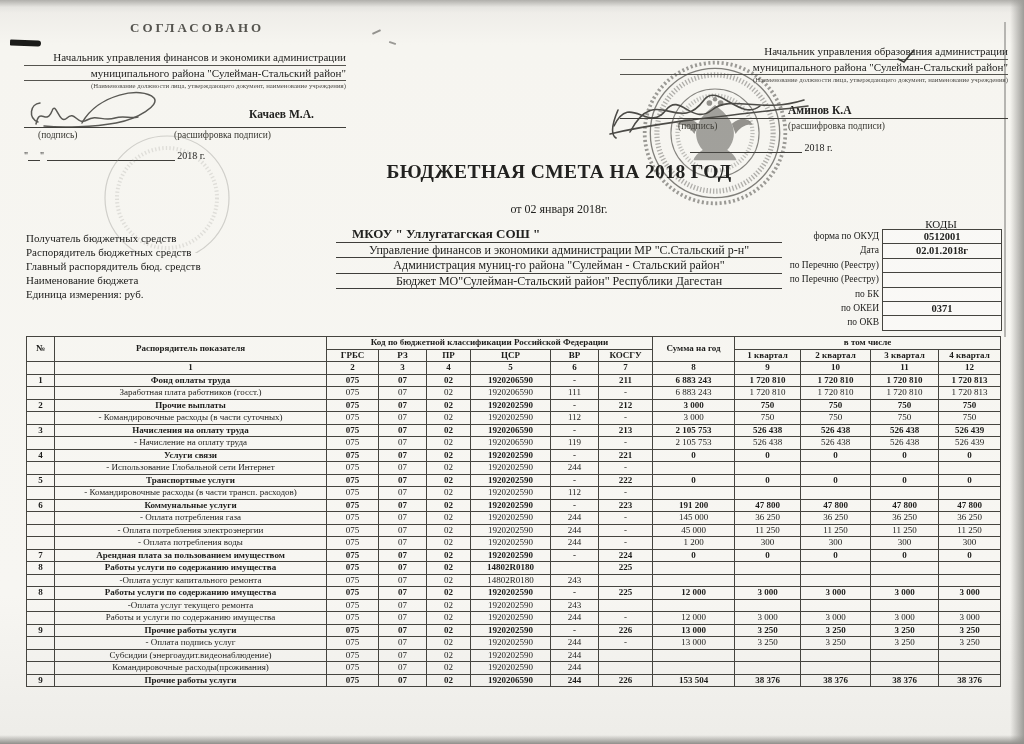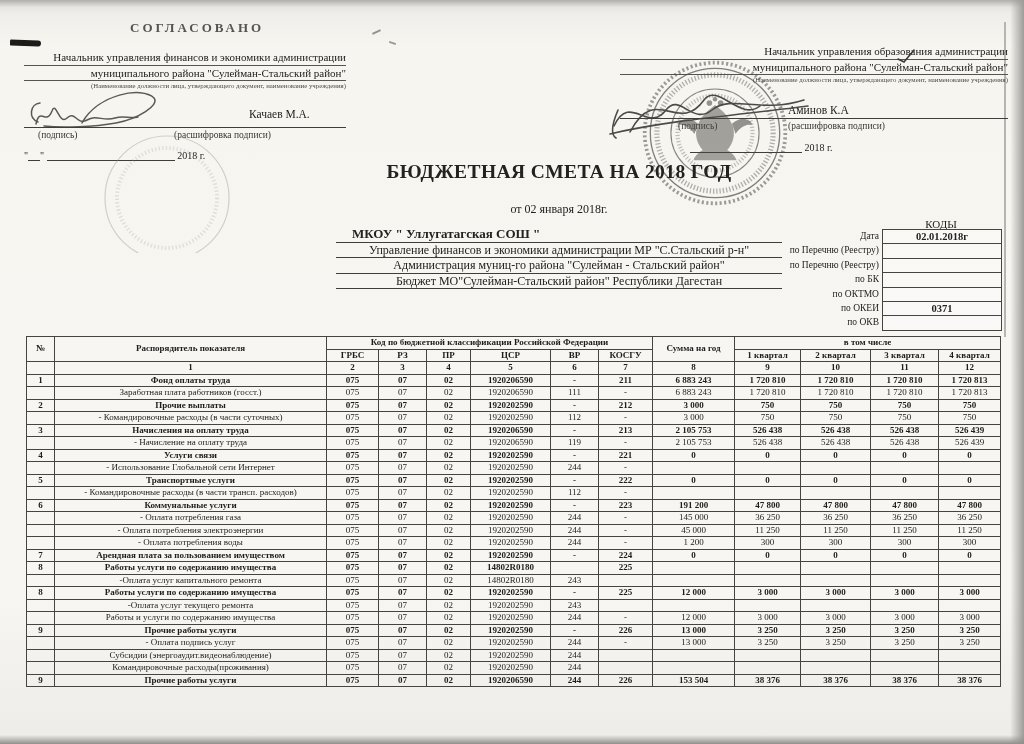--- a/index.html
+++ b/index.html
@@ -14,21 +14,21 @@
   .mark-dash{position:absolute;left:10px;top:40px;width:31px;height:6px;background:#1b1b19;border-radius:1px 3px 3px 1px;transform:rotate(2deg);}
   .pen1{position:absolute;left:372px;top:31px;width:9px;height:2px;background:#93928e;transform:rotate(-25deg);}
   .pen2{position:absolute;left:389px;top:42px;width:7px;height:2px;background:#9a9995;transform:rotate(18deg);}
   
   .agreed{position:absolute;left:130px;top:20px;font-size:13px;letter-spacing:3px;color:#55544f;font-weight:bold;}
   .approver{position:absolute;text-align:right;}
   .appr-left{left:24px;top:50px;width:322px;}
   .appr-right{left:620px;top:44px;width:388px;}
   .pos-line{font-size:11px;line-height:14.5px;border-bottom:1px solid #55544f;white-space:nowrap;overflow:hidden;}
   .pos-caption{font-size:6.8px;color:#4c4b47;padding:1px 0 0 6px;white-space:nowrap;}
-  .signer{position:absolute;font-size:11.5px;font-weight:normal;white-space:nowrap;}
+  .signer{position:absolute;font-size:11.5px;font-weight:bold;white-space:nowrap;}
   .appr-left .signer{left:225px;top:58px;}
   .appr-right .signer{left:168px;top:60px;}
   .sig-rule{position:absolute;left:0;right:0;border-top:1.2px solid #3f3e3a;}
   .appr-left .sig-rule{top:77px;}
   .appr-right .sig-rule{top:74px;}
   .sig-label{position:absolute;font-size:9.5px;color:#37362f;white-space:nowrap;}
   .appr-left .lab1{left:14px;top:80px;} .appr-left .lab2{left:150px;top:80px;}
   .appr-right .lab1{left:58px;top:77px;} .appr-right .lab2{left:168px;top:77px;}
   .date-row{position:absolute;font-size:10px;white-space:nowrap;}
   .appr-left .date-row{left:0;top:100px;} .appr-right .date-row{left:0;top:98px;}
@@ -151,42 +151,49 @@
 
   <div class="title-block">
     <div class="doc-title">БЮДЖЕТНАЯ СМЕТА НА 2018 ГОД</div>
     <div class="doc-date">от 02 января  2018г.</div>
     <div class="org org0">МКОУ " Уллугатагская СОШ  "</div>
     <div class="org">Управление финансов и экономики администрации МР "С.Стальский р-н"</div>
     <div class="org">Администрация муниц-го района "Сулейман - Стальский район"</div>
     <div class="org">Бюджет МО"Сулейман-Стальский район" Республики Дагестан</div>
   </div>
 
+  <div class="left-labels" id="left-labels">
+      <div class="form-label">Получатель бюджетных средств</div>
+      <div class="form-label">Распорядитель бюджетных средств</div>
+      <div class="form-label">Главный распорядитель бюд. средств</div>
+      <div class="form-label">Наименование бюджета</div>
+      <div class="form-label">Единица измерения: руб.</div>
+    </div>
 
   <div class="codes">
     <div class="codes-title">КОДЫ</div>
     <div id="codes-rows">
+        <div class="codes-row">
+          <span class="codes-label">форма по ОКУД</span>
+          <span class="codes-value">0512001</span>
+        </div>
         <div class="codes-row">
           <span class="codes-label">Дата</span>
           <span class="codes-value">02.01.2018г</span>
         </div>
         <div class="codes-row">
           <span class="codes-label">по Перечню (Реестру)</span>
           <span class="codes-value"></span>
         </div>
         <div class="codes-row">
           <span class="codes-label">по Перечню (Реестру)</span>
           <span class="codes-value"></span>
         </div>
         <div class="codes-row">
           <span class="codes-label">по БК</span>
-          <span class="codes-value"></span>
-        </div>
-        <div class="codes-row">
-          <span class="codes-label">по ОКТМО</span>
           <span class="codes-value"></span>
         </div>
         <div class="codes-row">
           <span class="codes-label">по ОКЕИ</span>
           <span class="codes-value">0371</span>
         </div>
         <div class="codes-row">
           <span class="codes-label">по ОКВ</span>
           <span class="codes-value"></span>
         </div>

